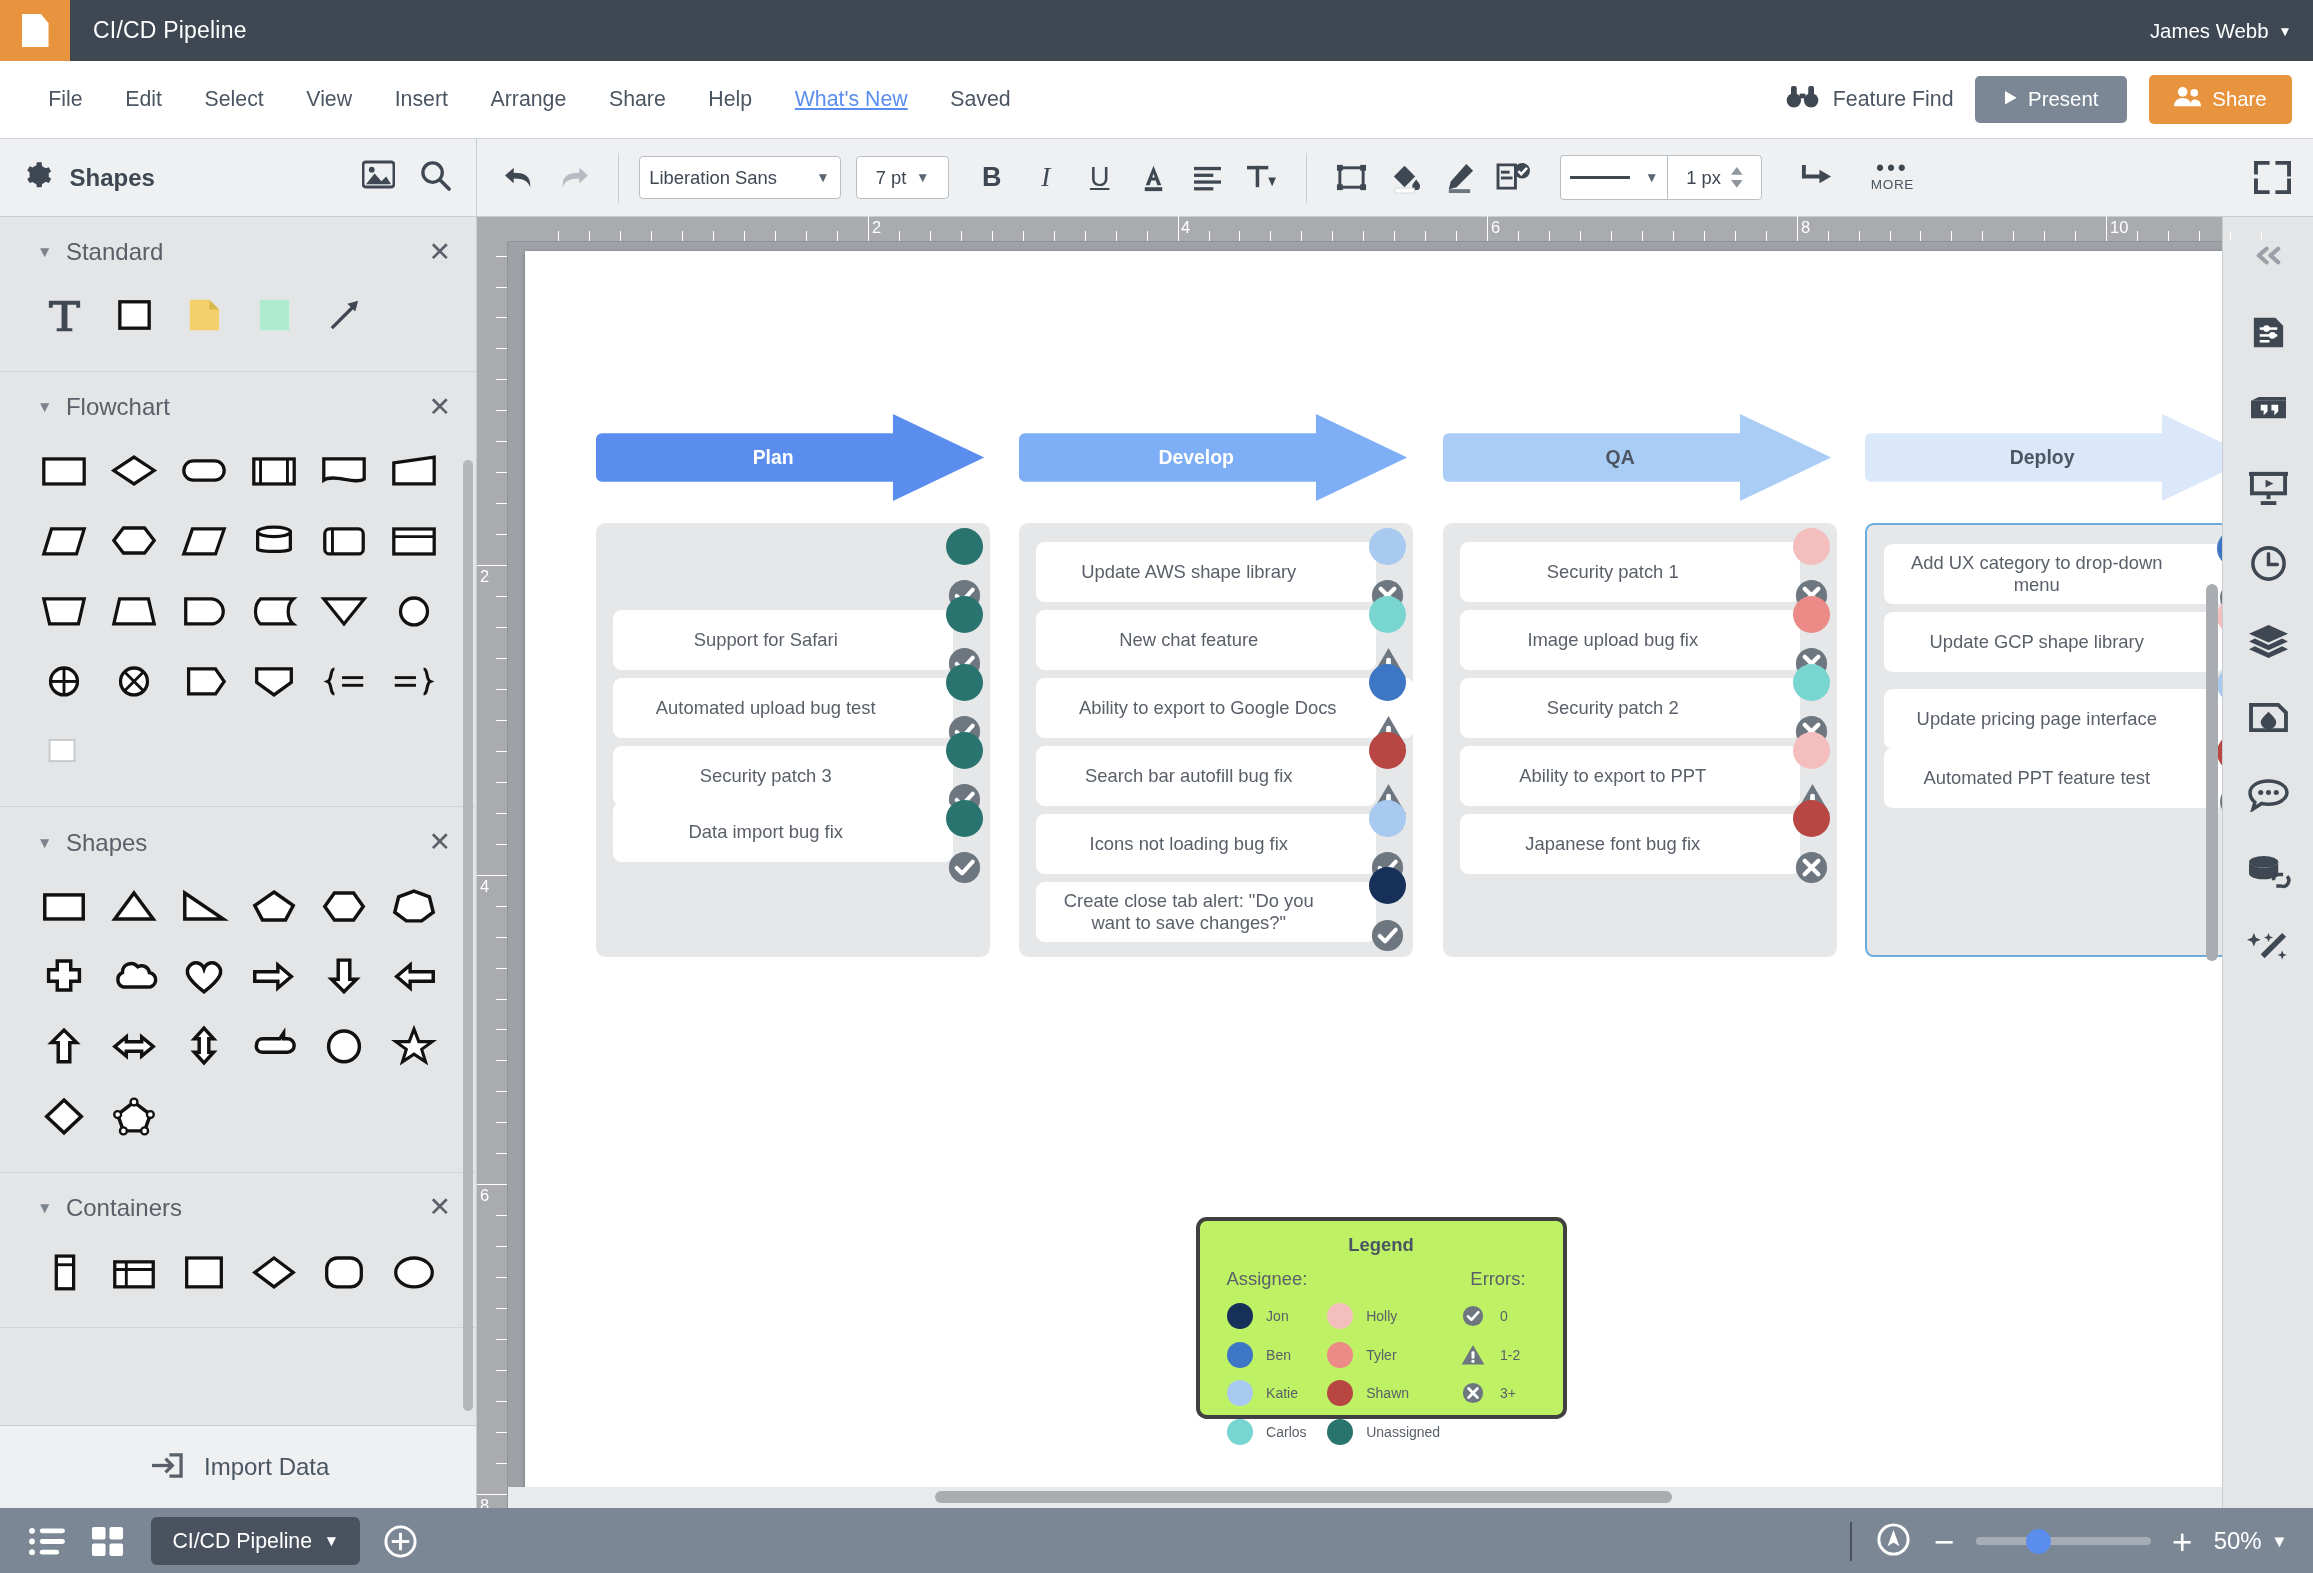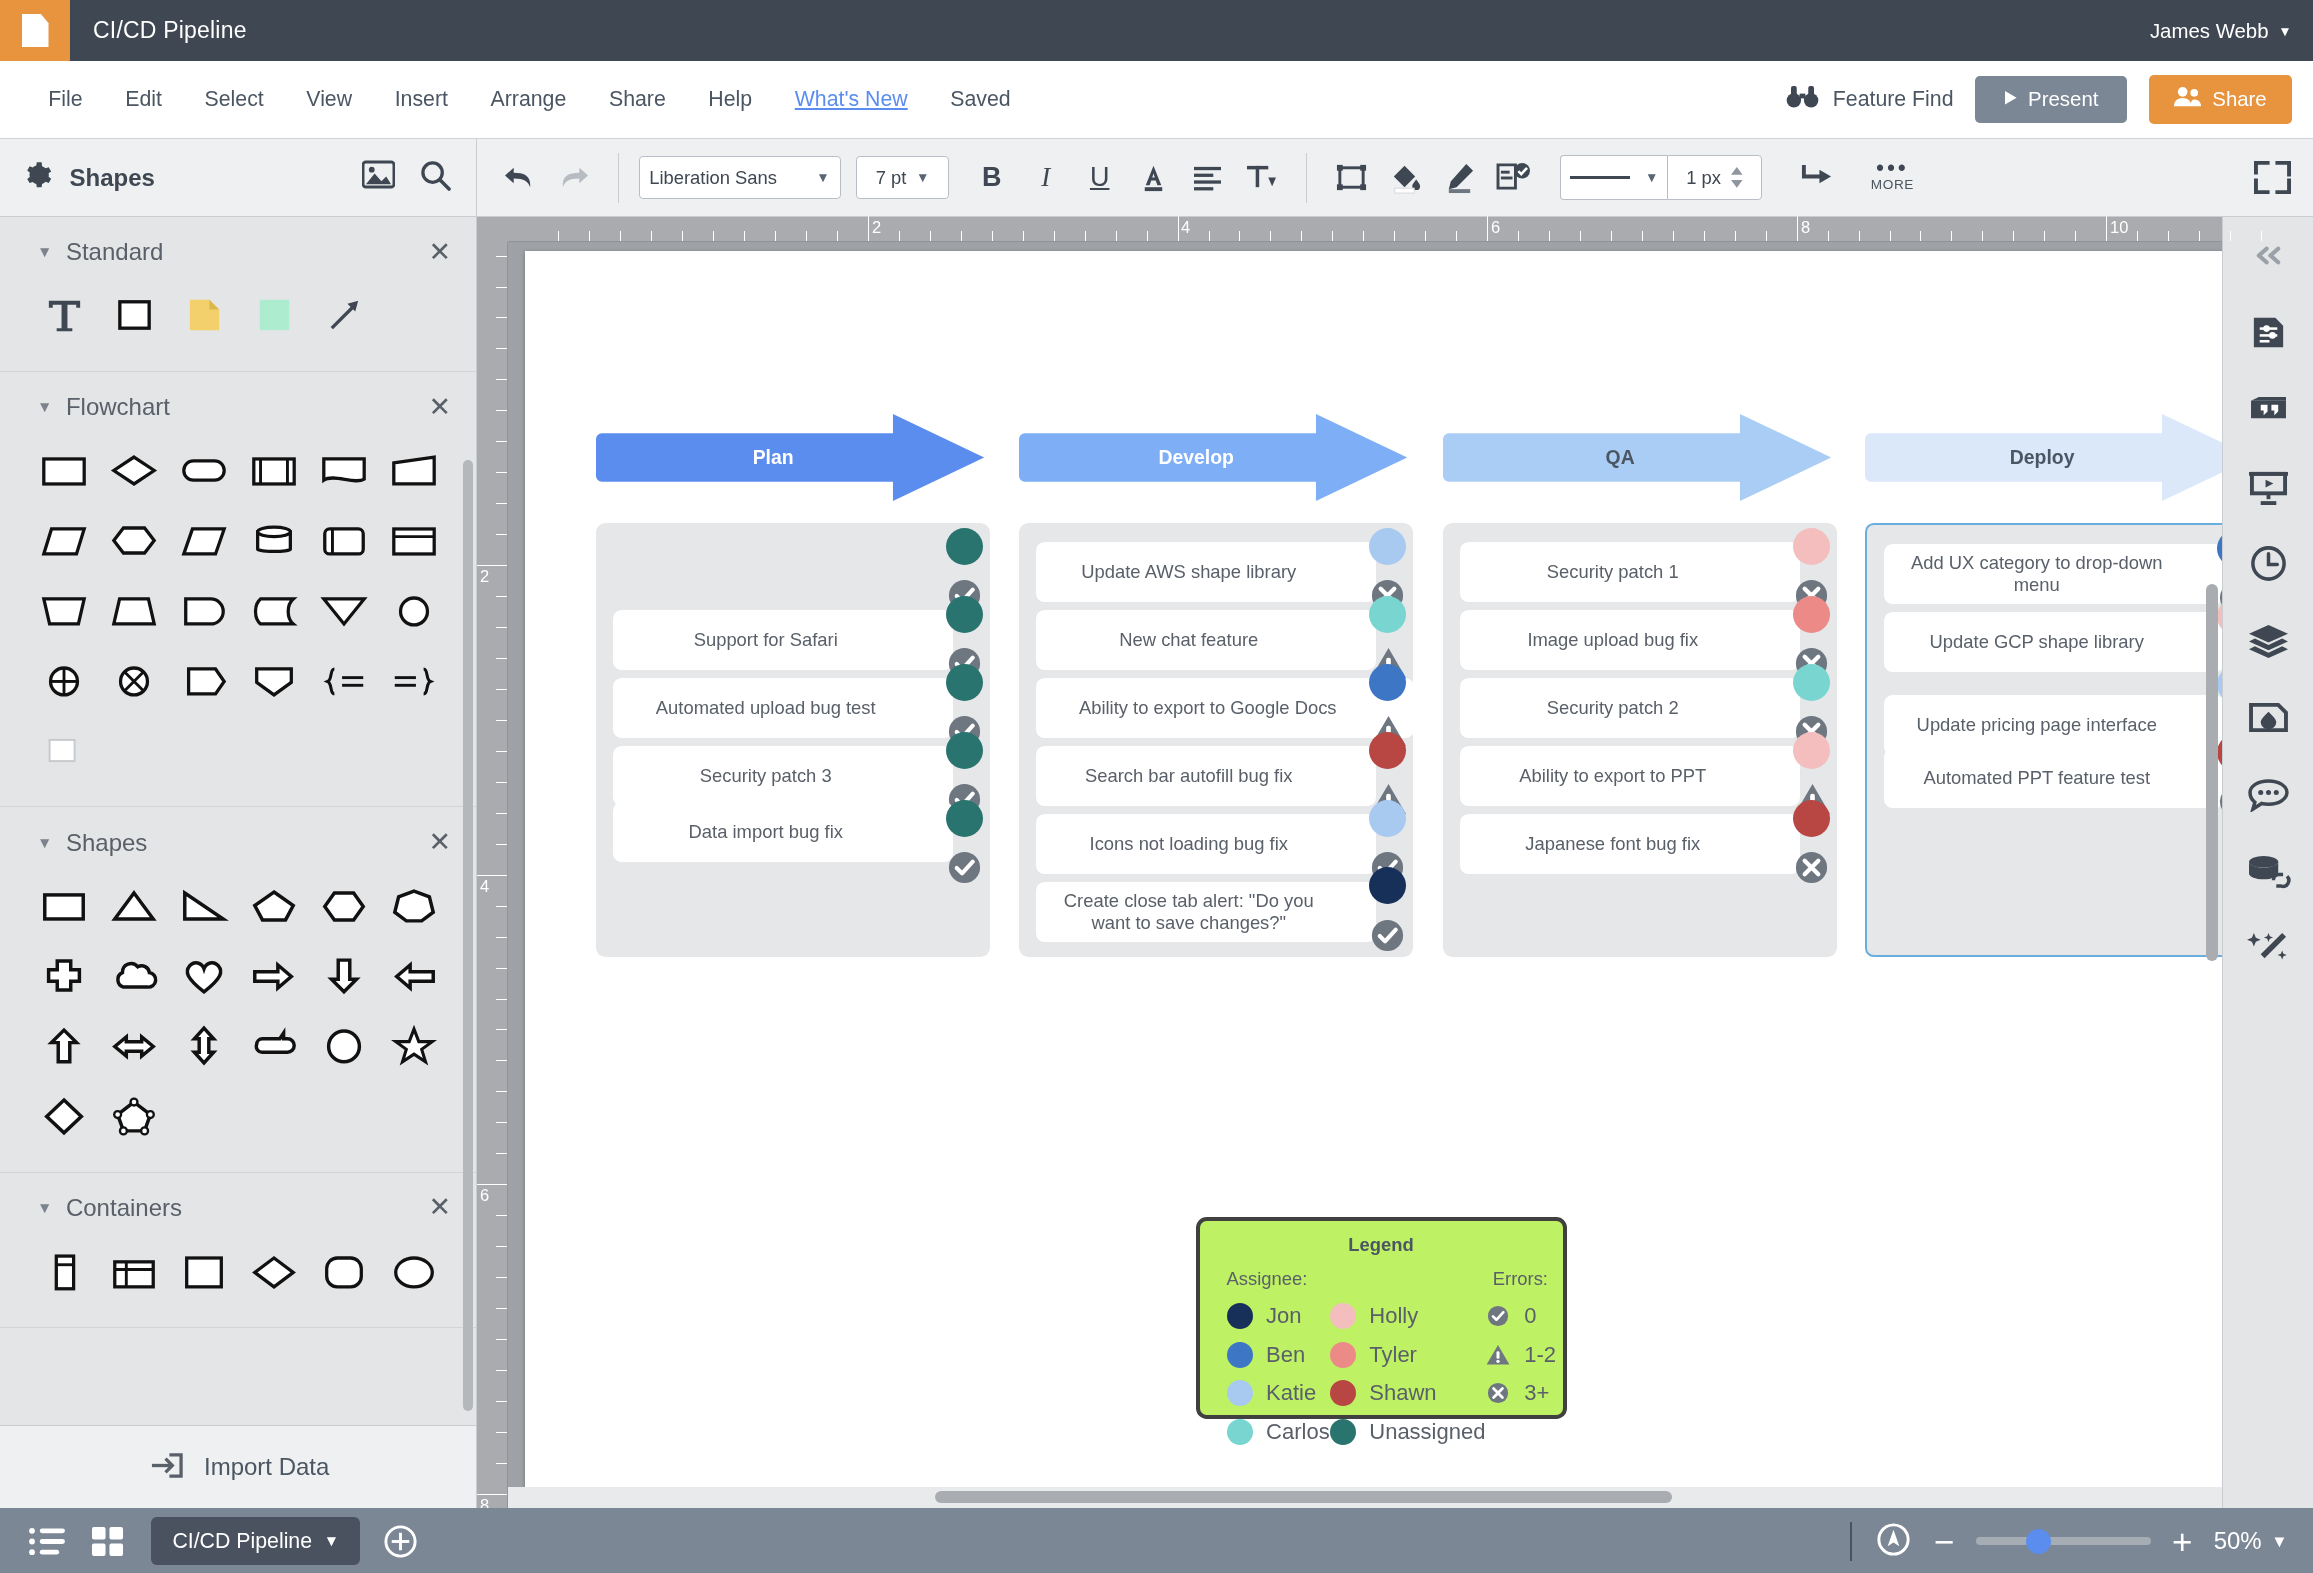--- a/index.html
+++ b/index.html
@@ -192,21 +192,21 @@
   }
   .legend-title {
     text-align:center; font-size:18.4px; font-weight:bold; color:#4b5662;
     padding-top:13.6px;
   }
   .legend-cols { display:flex; padding:11.6px 27px 0 27px; }
   .legend-col { display:flex; flex-direction:column; gap:9.7px; }
   .legend-hdr { font-size:18.4px; color:#5a6069; margin-bottom:1.9px; }
   .legend-row { display:flex; align-items:center; gap:13.6px; height:29px; }
   .legend-dot { width:26px; height:26px; border-radius:50%; flex:none; }
-  .legend-lbl { font-size:22px; color:#5a6069; white-space:nowrap; }
+  .legend-lbl { font-size:14px; color:#5a6069; white-space:nowrap; }
 
   .hscroll-track {
     position:absolute; left:0; bottom:0; width:100%; height:21.3px; background:#e9eaeb;
   }
   .hscroll-thumb {
     position:absolute; left:427px; bottom:4.9px; width:737px; height:12.6px;
     background:#a9acb0; border-radius:6.8px;
   }
   .vscroll-thumb {
     position:absolute; right:3.9px; top:342px; width:12.6px; height:377px;
@@ -1147,21 +1147,21 @@
                   </svg></div>
                 <div class="card" style="top: 87px; width: 340px;">
                   <span class="card-lbl">Update GCP shape library</span>
                 </div>
                 <div class="dot" style="background: rgb(243, 190, 189); left: 350px; top: 73px;"></div>
                 <div class="badge" style="left: 350px; top: 122px;"><svg width="39" height="37" viewBox="0 0 40 38">
                     <path d="M20 3 L38 34 H2 Z" fill="#6e7680"></path>
                     <rect x="17.6" y="13" width="4.8" height="12" rx="2.2" fill="#fff"></rect>
                     <circle cx="20" cy="29" r="2.6" fill="#fff"></circle>
                   </svg></div>
-                <div class="card" style="top: 170px; width: 340px;">
+                <div class="card" style="top: 164px; width: 340px;">
                   <span class="card-lbl">Update pricing page interface</span>
                 </div>
                 <div class="dot" style="background: rgb(168, 201, 240); left: 350px; top: 141px;"></div>
                 <div class="badge" style="left: 350px; top: 190px;"><svg width="39" height="37" viewBox="0 0 40 38">
                     <path d="M20 3 L38 34 H2 Z" fill="#6e7680"></path>
                     <rect x="17.6" y="13" width="4.8" height="12" rx="2.2" fill="#fff"></rect>
                     <circle cx="20" cy="29" r="2.6" fill="#fff"></circle>
                   </svg></div>
                 <div class="card" style="top: 223px; width: 340px;">
                   <span class="card-lbl">Automated PPT feature test</span>

